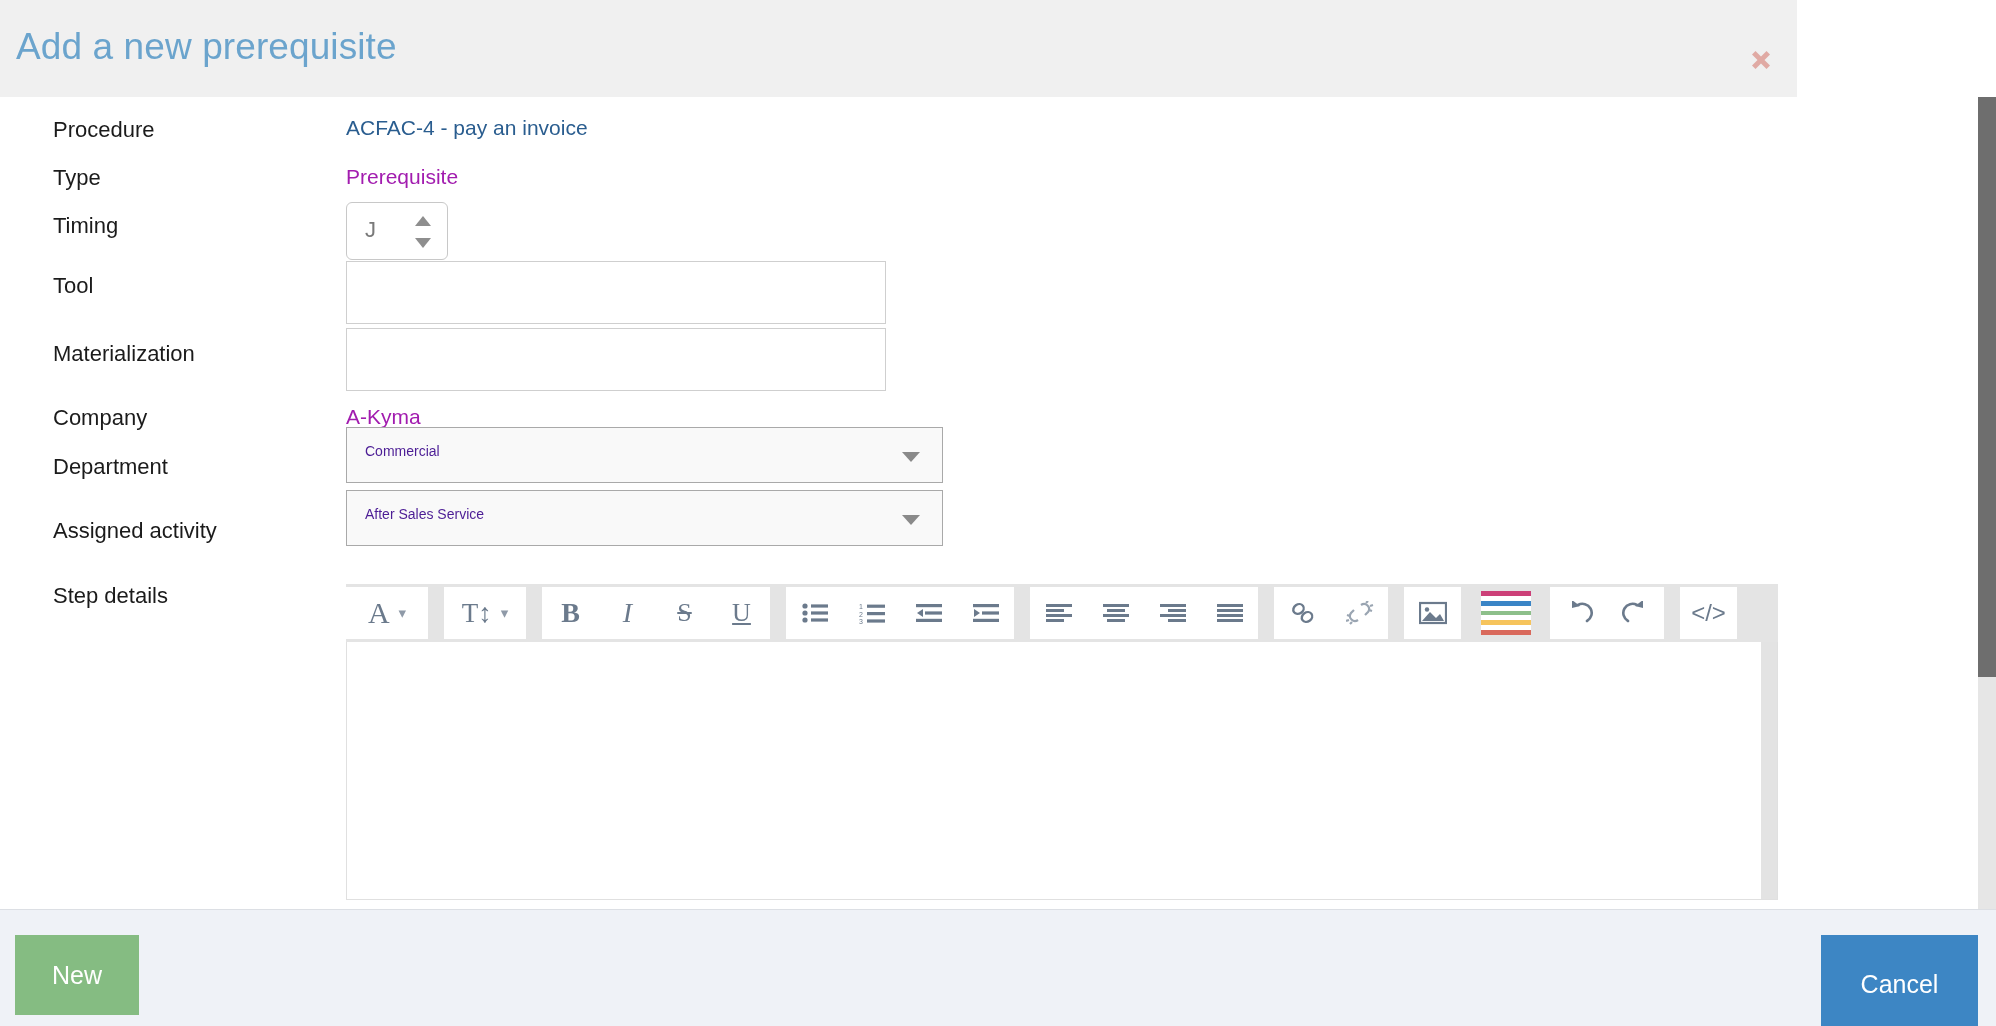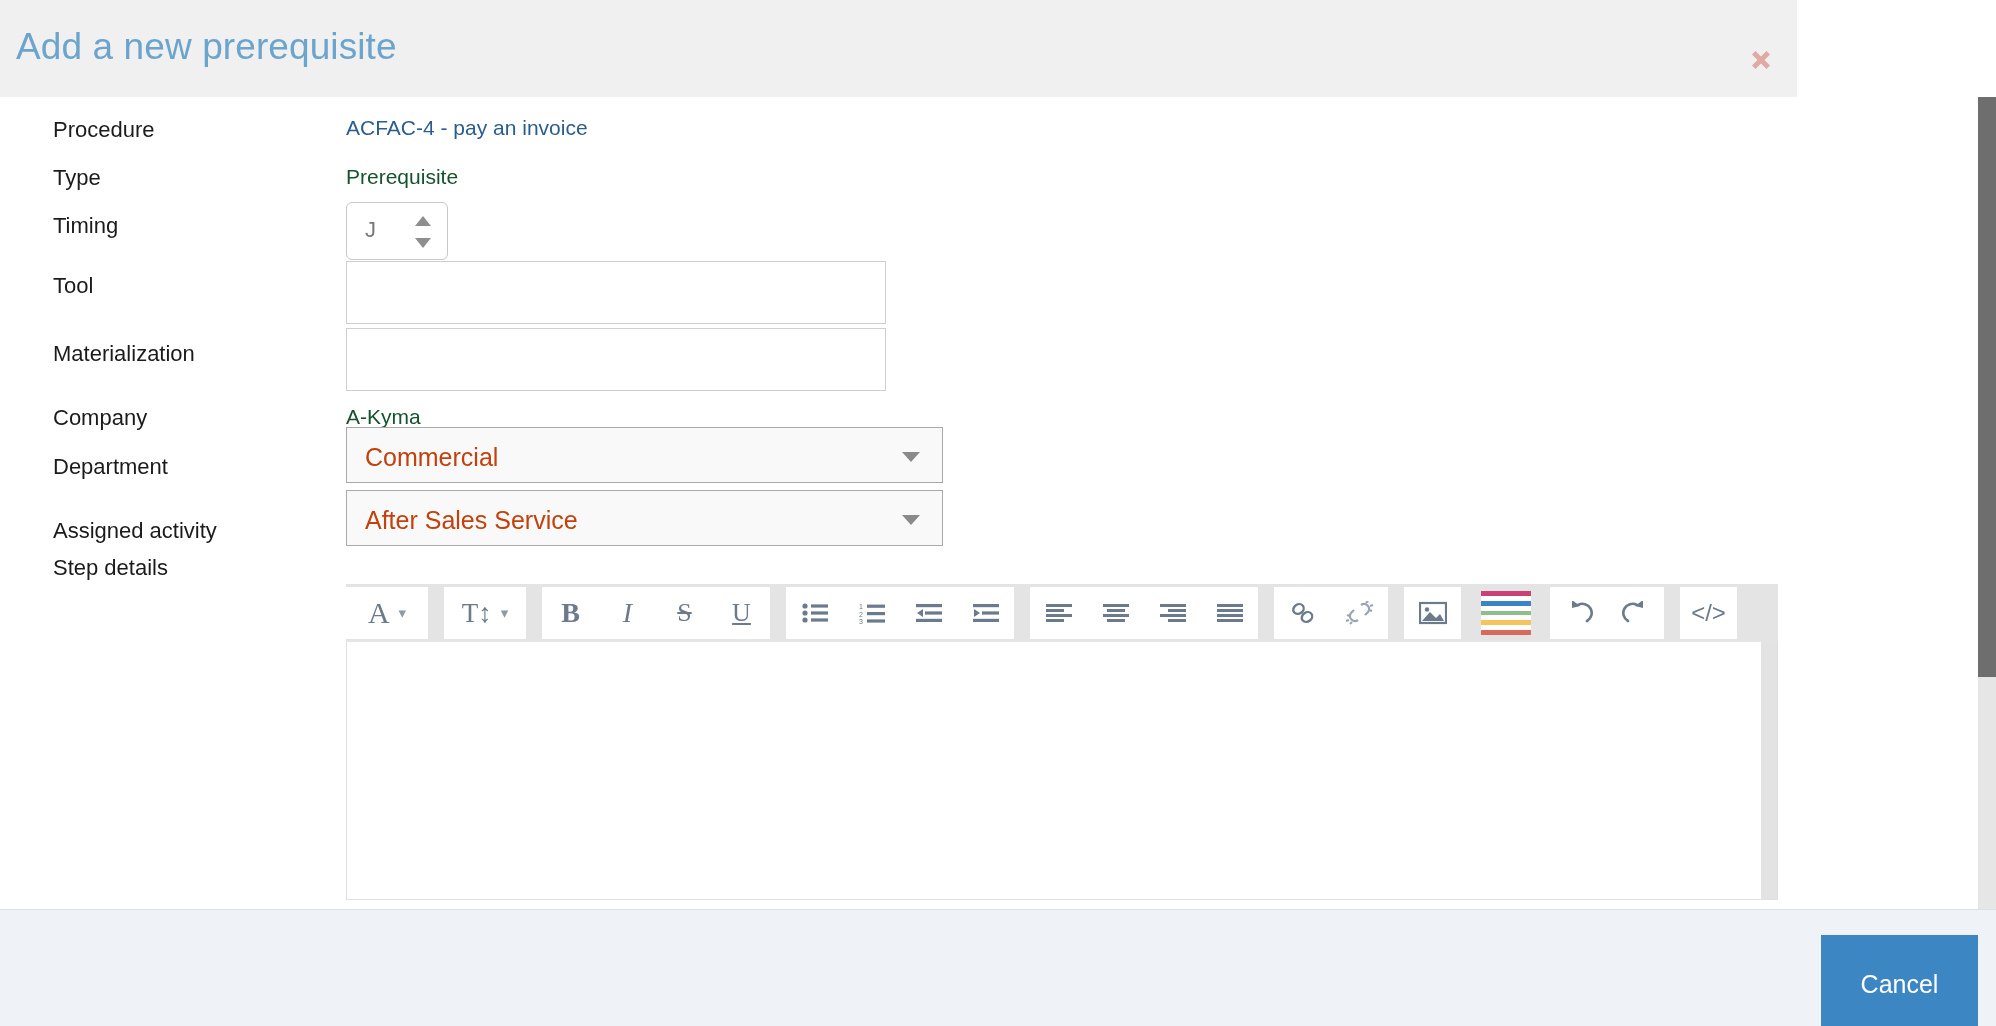--- a/index.html
+++ b/index.html
@@ -55,21 +55,21 @@
     position: absolute;
     left: 53px;
     font-size: 22px;
     color: #1b1b1b;
     white-space: nowrap;
   }
   .form-value {
     position: absolute;
     left: 346px;
     font-size: 21px;
-    color: #14532d;
+    color: #a21caf;
     white-space: nowrap;
   }
   .form-value.link { color: #2a5d8f; }
 
   
   .spinner {
     position: absolute;
     left: 346px;
     width: 102px; height: 58px;
     border: 1px solid #c8c8c8;
@@ -110,22 +110,22 @@
   .select {
     position: absolute;
     left: 346px;
     width: 597px; height: 56px;
     border: 1px solid #a9a9a9;
     background: #f9f9f9;
   }
   .select .txt {
     position: absolute;
     left: 18px; top: 15px;
-    font-size: 25px;
-    color: #c2410c;
+    font-size: 14px;
+    color: #4c1d95;
     white-space: nowrap;
   }
   .select .caret {
     position: absolute;
     right: 22px; top: 24px;
     width: 0; height: 0;
     border-left: 9px solid transparent;
     border-right: 9px solid transparent;
     border-top: 10px solid #8a8a8a;
   }
@@ -283,21 +283,21 @@
       <span class="txt">Commercial</span>
       <span class="caret"></span>
     </div>
 
     <div class="form-label" style="top:421px">Assigned activity</div>
     <div class="select" style="top:393px">
       <span class="txt">After Sales Service</span>
       <span class="caret"></span>
     </div>
 
-    <div class="form-label" style="top:458px">Step details</div>
+    <div class="form-label" style="top:486px">Step details</div>
 
     <div class="editor">
       <div class="editor-toolbar">
 
         <div class="tb-group">
           <button class="tb-btn wide">
             <span class="tb-glyph" style="font-family:'Liberation Serif',serif;font-size:30px;">A</span>
             <span class="tb-chev">▾</span>
           </button>
         </div>
@@ -474,16 +474,17 @@
       </div>
     </div>
 
     <div class="page-scroll-track">
       <div class="page-scroll-thumb"></div>
     </div>
 
   </div>
 
   <div class="modal-footer">
+    <button class="btn btn-new">New</button>
     <button class="btn btn-cancel">Cancel</button>
   </div>
 
 </div>
 
 </body></html>

